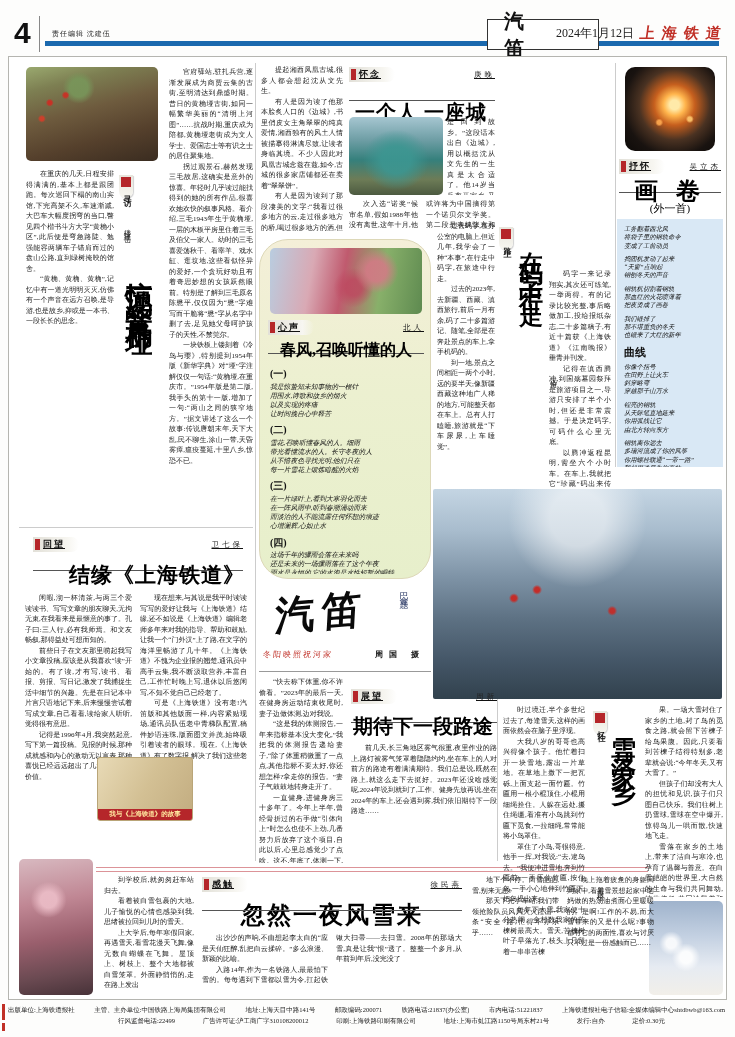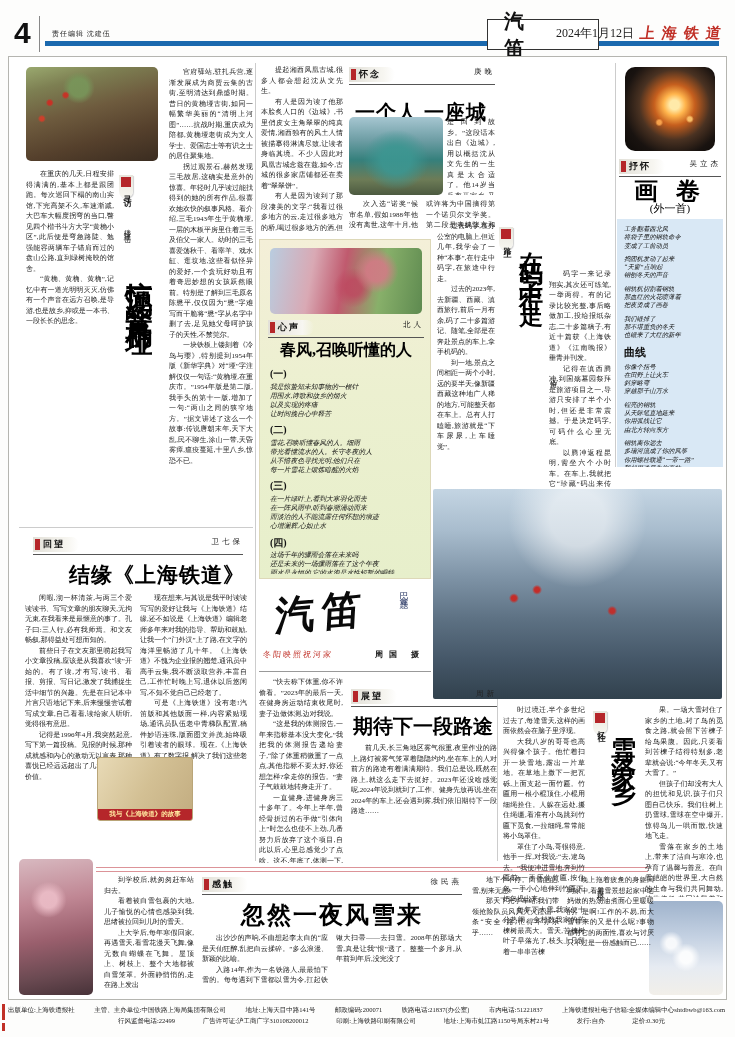--- a/index.html
+++ b/index.html
@@ -17,21 +17,21 @@
   
   .frame{left:8px;top:56px;width:717px;height:942px;border:1px solid #b5b5b0;background:#fff;}
   .vsep{position:absolute;width:1px;background:#ccc;}
   .hsep{position:absolute;height:1px;background:#ccc;}
   .pinkrule{position:absolute;height:3px;border-top:1px solid #dc9398;border-bottom:1px solid #dc9398;}
   
   .bt{font-size:7px;line-height:1.5;text-align:justify;color:#1a1a1a;overflow:hidden;}
   .bt p{margin:0;text-indent:2em;}
   .cols2{column-count:2;column-gap:8px;}
   
-  .tagrow{display:flex;align-items:flex-start;border-bottom:1px solid #555;padding-bottom:2px;}
+  .tagrow{display:flex;align-items:center;border-bottom:1px solid #555;padding-bottom:18px;text-decoration:underline;}
   .tagchip{display:flex;align-items:center;gap:3px;background:linear-gradient(90deg,#e2e0d8,#f7f6f1 75%,rgba(247,246,241,0));border-radius:0 9px 9px 0;padding:1px 14px 1px 2px;}
   .redbar{width:5px;height:11px;background:#b5262a;}
   .tagname{font-size:9px;font-weight:bold;letter-spacing:2px;}
   .tagauthor{margin-left:auto;font-size:7.5px;letter-spacing:3px;color:#222;}
   .vribbon{position:absolute;width:14px;background:linear-gradient(180deg,#e7e5dc,#f8f7f1);border-radius:0 0 7px 7px;
       display:flex;flex-direction:column;align-items:center;padding:2px 0 5px;box-shadow:1px 1px 1px rgba(0,0,0,.18);}
   .vribbon .rb{width:10px;height:10px;background:#b5262a;margin-bottom:2px;}
   .vtxt{writing-mode:vertical-rl;text-orientation:upright;font-size:8px;font-weight:bold;letter-spacing:2px;}
   .vauthor{writing-mode:vertical-rl;text-orientation:upright;font-size:7.5px;letter-spacing:3px;color:#222;}
   
@@ -212,21 +212,21 @@
               <div class="pline">钢轨离你远去</div>
               <div class="pline">多瑞河流成了你的风筝</div>
               <div class="pline">你用螺栓联通“一带一路”</div>
               <div class="pline">我却用道尺为你牵挂</div>
             </div>
           </div>
         </div>
     </div>
   </div>
 
-  <div class="abs xinsheng-box" style="left:250px;top:182px;width:172px;height:340px;">
+  <div class="abs xinsheng-box" style="left:250px;top:182px;width:172px;height:340px;border-radius:29px;">
     <div class="photo ph-spring" style="left:10px;top:8px;width:152px;height:66px;"></div>
     <div class="abs tagrow" style="left:8px;top:80px;width:156px;">
       <span class="tagchip">
           <span class="redbar"></span>
         <span class="tagname">心声</span>
         </span>
       <span class="tagauthor">北人</span>
     </div>
     <div class="abs htitle" style="left:4px;top:100px;width:164px;font-size:16px;">春风,召唤听懂的人</div>
     <div class="abs" style="left:10px;top:124px;width:154px;height:210px;overflow:hidden;font-size:6.8px;line-height:1.35;">

